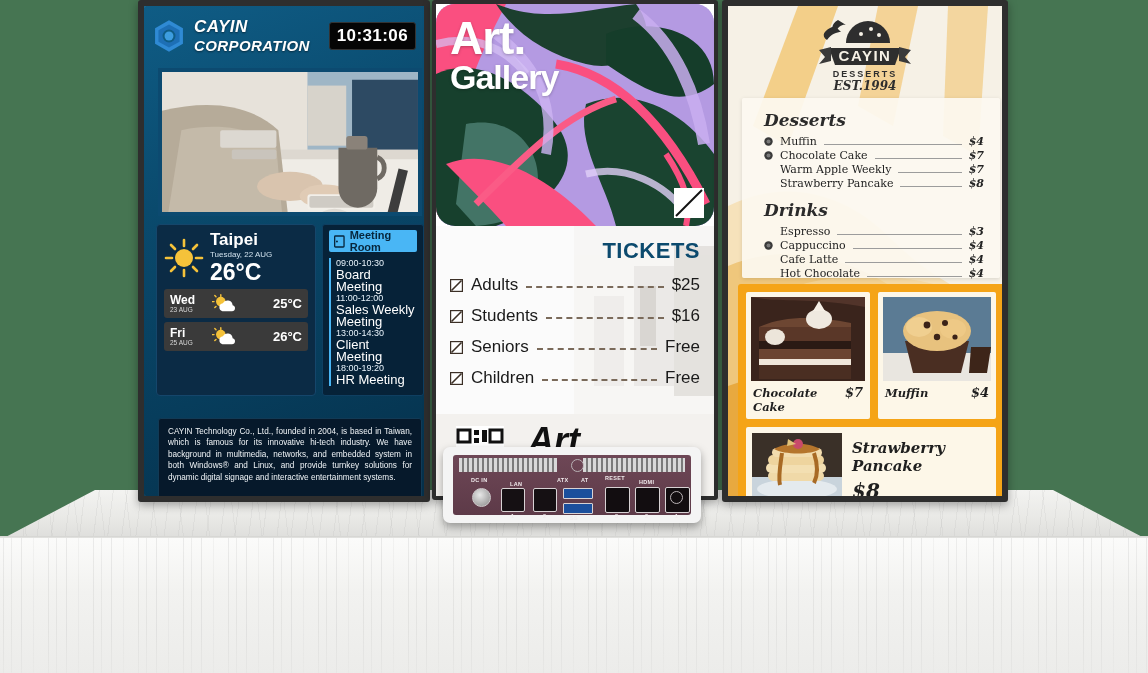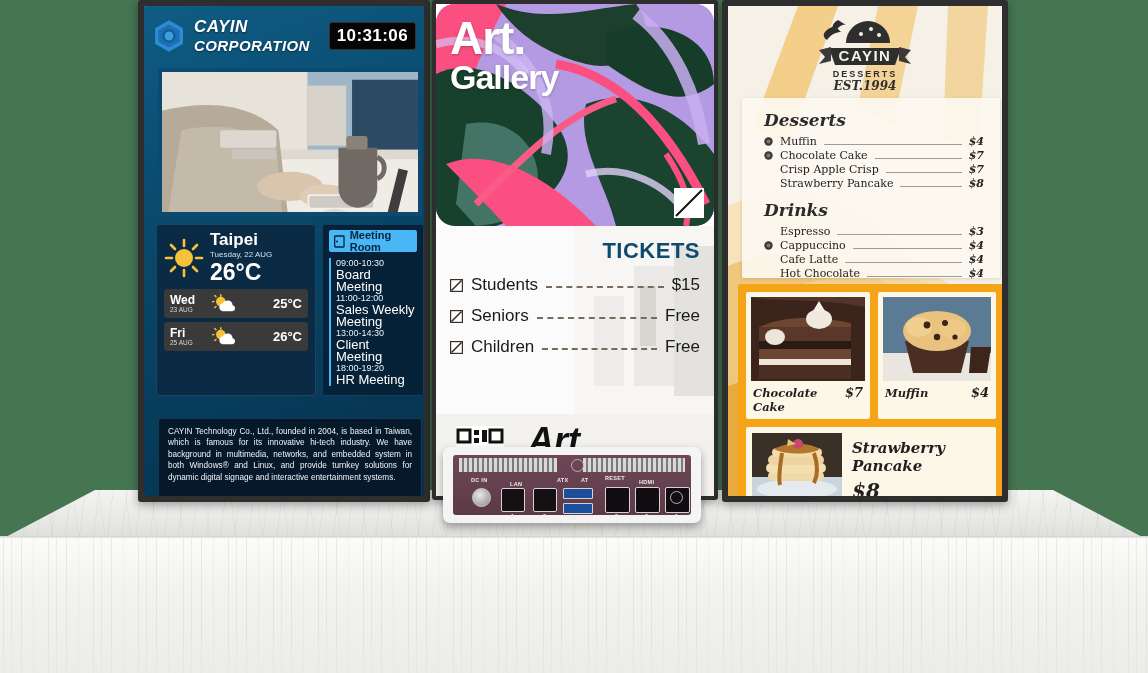--- a/index.html
+++ b/index.html
@@ -393,29 +393,38 @@
       <div class="tickets">
         <svg class="tickets-bg" viewBox="0 0 140 188" preserveAspectRatio="none">
           <rect width="140" height="188" fill="#f4f2ef"></rect>
           <rect x="60" y="40" width="40" height="120" fill="#ddd9d4"></rect>
           <rect x="100" y="20" width="40" height="150" fill="#cfcac3"></rect>
           <rect x="20" y="70" width="30" height="90" fill="#e4e1dc"></rect>
           <rect x="66" y="60" width="16" height="60" fill="#b8b2aa"></rect>
         </svg>
         <div class="tk-title">TICKETS</div>
 
+        <div class="tk-row">
+          <svg class="tk-ico" viewBox="0 0 13 13">
+            <rect x="0.5" y="0.5" width="12" height="12" fill="#fff" stroke="#3b2f26" stroke-width="1.4"></rect>
+            <path d="M1.5 11.5 L11.5 1.5" stroke="#3b2f26" stroke-width="1.6"></path>
+          </svg>
+          <span class="tk-name">Adults</span>
+          <span class="tk-dots"></span>
+          <span class="tk-price">$25</span>
+        </div>
 
         <div class="tk-row">
           <svg class="tk-ico" viewBox="0 0 13 13">
             <rect x="0.5" y="0.5" width="12" height="12" fill="#fff" stroke="#3b2f26" stroke-width="1.4"></rect>
             <path d="M1.5 11.5 L11.5 1.5" stroke="#3b2f26" stroke-width="1.6"></path>
           </svg>
           <span class="tk-name">Students</span>
           <span class="tk-dots"></span>
-          <span class="tk-price">$15</span>
+          <span class="tk-price">$16</span>
         </div>
 
         <div class="tk-row">
           <svg class="tk-ico" viewBox="0 0 13 13">
             <rect x="0.5" y="0.5" width="12" height="12" fill="#fff" stroke="#3b2f26" stroke-width="1.4"></rect>
             <path d="M1.5 11.5 L11.5 1.5" stroke="#3b2f26" stroke-width="1.6"></path>
           </svg>
           <span class="tk-name">Seniors</span>
           <span class="tk-dots"></span>
           <span class="tk-price">Free</span>
@@ -532,21 +541,21 @@
             <svg class="dm-dot" viewBox="0 0 9 9">
                 <circle cx="4.5" cy="4.5" r="4.2" fill="#3a3a3a"></circle>
                 <circle cx="4.5" cy="4.5" r="2" fill="#7a7a7a"></circle>
               </svg>
             <span class="dm-item">Chocolate Cake</span>
             <span class="dm-line"></span>
             <span class="dm-price">$7</span>
           </div>
 
           <div class="dm-row">
-            <span class="dm-item">Crisp Apple Crisp</span>
+            <span class="dm-item">Warm Apple Weekly</span>
             <span class="dm-line"></span>
             <span class="dm-price">$7</span>
           </div>
 
           <div class="dm-row">
             <span class="dm-item">Strawberry Pancake</span>
             <span class="dm-line"></span>
             <span class="dm-price">$8</span>
           </div>
 

